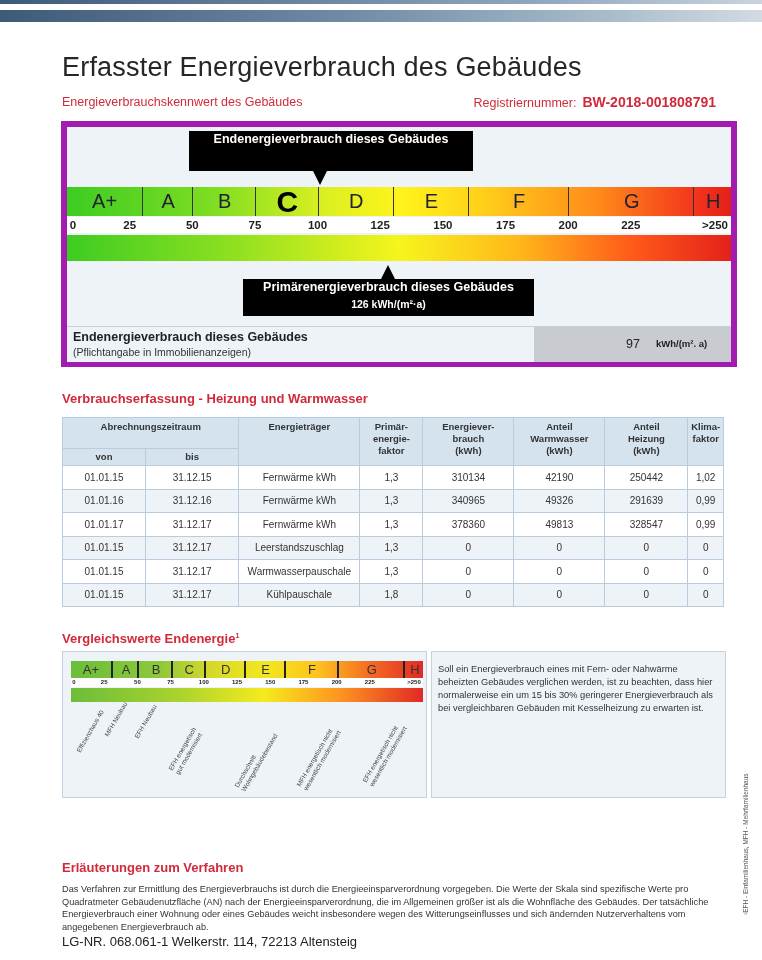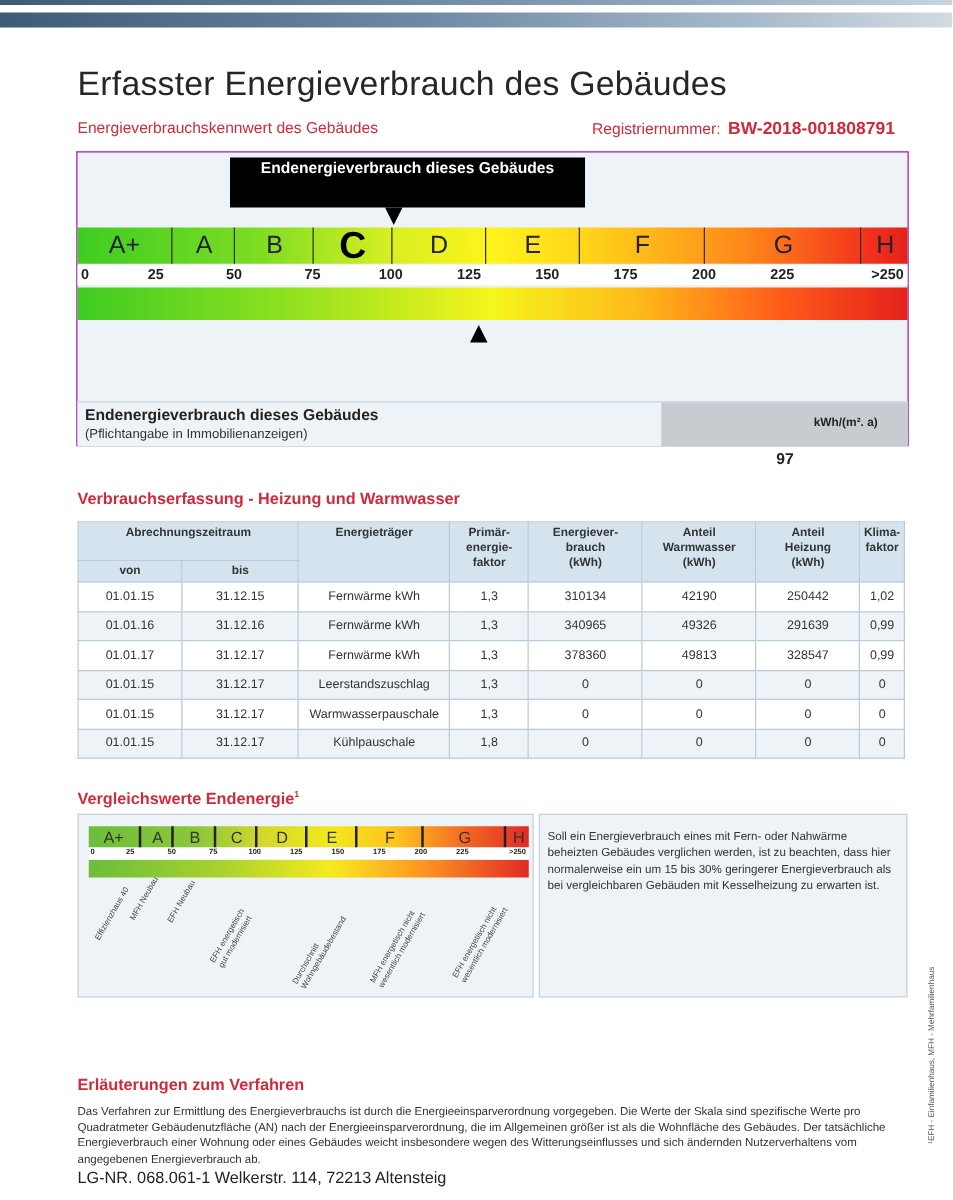--- a/index.html
+++ b/index.html
@@ -8,41 +8,41 @@
   .topbar1 { position:absolute; left:0; top:0; width:762px; height:4px;
              background:linear-gradient(90deg,#3d5a78,#8fa6bd 70%,#c9d4de); }
   .topbar2 { position:absolute; left:0; top:10px; width:762px; height:12px;
              background:linear-gradient(90deg,#3d5a78 0%,#6f8aa5 45%,#a9bccb 80%,#d3dbe2 100%); }
   .title { position:absolute; left:62px; top:52px; font-size:27px; color:#262626; letter-spacing:0.2px; }
   .red { color:#d12a3a; }
   .subtitle { position:absolute; left:62px; top:95px; font-size:12.5px; }
   .regno { position:absolute; right:46px; top:94px; font-size:12.5px; }
   .regno b { font-size:14px; margin-left:6px; }
 
-  .panel { position:absolute; left:61px; top:121px; width:664px; height:234px; background:#eef3f8; border:1px solid #a21caf; }
+  .panel { position:absolute; left:61px; top:121px; width:664px; height:234px; background:#eef3f8; border:6px solid #a21caf; }
   .callout { position:absolute; background:#000; color:#fff; font-weight:bold; text-align:center; font-size:12.5px; line-height:17px; }
   .callout .v { font-size:10.5px; }
   .callout-top { left:122px; top:4px; width:284px; height:40px; }
   .tri-down { position:absolute; left:246px; top:44px; width:0; height:0; border-left:7px solid transparent; border-right:7px solid transparent; border-top:14px solid #000; }
   .scale { position:absolute; left:0; top:60px; width:664px; height:29px;
            background:linear-gradient(90deg,#3ecc22 0%,#7edd22 22%,#d8ef22 38%,#fff41c 50%,#ffd21a 62%,#ff8a1a 80%,#f3331c 95%,#e3211a 100%); }
   .seg { position:absolute; top:0; height:29px; border-left:1.5px solid #333; display:flex; align-items:center; justify-content:center; font-size:20px; color:#223; }
   .seg.first { border-left:none; }
   .seg.big { font-size:30px; font-weight:bold; color:#000; }
   .ticks { position:absolute; left:0; top:90px; width:664px; height:16px; background:#fff; font-size:11.5px; font-weight:bold; color:#222; }
   .tick { position:absolute; top:2px; transform:translateX(-50%); }
   .scale2 { position:absolute; left:0; top:108px; width:664px; height:26px;
             background:linear-gradient(90deg,#3ecc22 0%,#8ee020 25%,#f6f51c 50%,#ffb81a 68%,#ff5a1a 85%,#e3211a 100%); }
   .tri-up { position:absolute; left:314px; top:138px; width:0; height:0; border-left:7px solid transparent; border-right:7px solid transparent; border-bottom:14px solid #000; }
   .callout-bot { left:176px; top:152px; width:291px; height:37px; }
   .summary { position:absolute; left:0; top:199px; width:664px; height:35px; border-top:1px solid #c5d2de; background:#eef3f8; }
   .sum-label { position:absolute; left:6px; top:3px; font-size:12.5px; font-weight:bold; color:#222; }
   .sum-sub { position:absolute; left:6px; top:19px; font-size:10.5px; color:#333; }
   .sum-box { position:absolute; left:467px; top:0; width:197px; height:35px; background:#c8ccd0; }
-  .sum-val { position:absolute; left:92px; top:10px; font-size:12.5px; font-weight:bold;margin-top:28px; }
+  .sum-val { position:absolute; left:92px; top:10px; font-size:12.5px; font-weight:normal; }
   .sum-unit { position:absolute; left:122px; top:11px; font-size:9.5px; font-weight:bold; }
 
   .h2 { position:absolute; left:62px; font-size:13px; font-weight:bold; color:#d12a3a; }
   table.cons { position:absolute; left:62px; top:417px; width:662px; border-collapse:collapse; font-size:10px; color:#333; }
   table.cons th, table.cons td { border:1.5px solid #b9cbdc; text-align:center; }
   table.cons th { background:#d5e3ef; font-weight:bold; font-size:9.5px; line-height:12px; color:#333; vertical-align:top; padding-top:3px; }
   table.cons th.sub { padding:2px 0; vertical-align:middle; }
   table.cons td { height:20.5px; }
   table.cons tr.alt td { background:#eef3f8; }
 
@@ -102,20 +102,24 @@
       <span class="tick" style="left: 250.566px;">100</span>
       <span class="tick" style="left: 313.208px;">125</span>
       <span class="tick" style="left: 375.849px;">150</span>
       <span class="tick" style="left: 438.491px;">175</span>
       <span class="tick" style="left: 501.132px;">200</span>
       <span class="tick" style="left: 563.774px;">225</span>
       <span class="tick" style="left: 648px;">&gt;250</span>
     </div>
   <div class="scale2"></div>
   <div class="tri-up"></div>
+  <div class="callout callout-bot">
+    <div>Primärenergieverbrauch dieses Gebäudes</div>
+    <div class="v">126 kWh/(m²·a)</div>
+  </div>
 
   <div class="summary">
     <div class="sum-label">Endenergieverbrauch dieses Gebäudes</div>
     <div class="sum-sub">(Pflichtangabe in Immobilienanzeigen)</div>
     <div class="sum-box">
       <span class="sum-val">97</span>
       <span class="sum-unit">kWh/(m². a)</span>
     </div>
   </div>
 </div>

